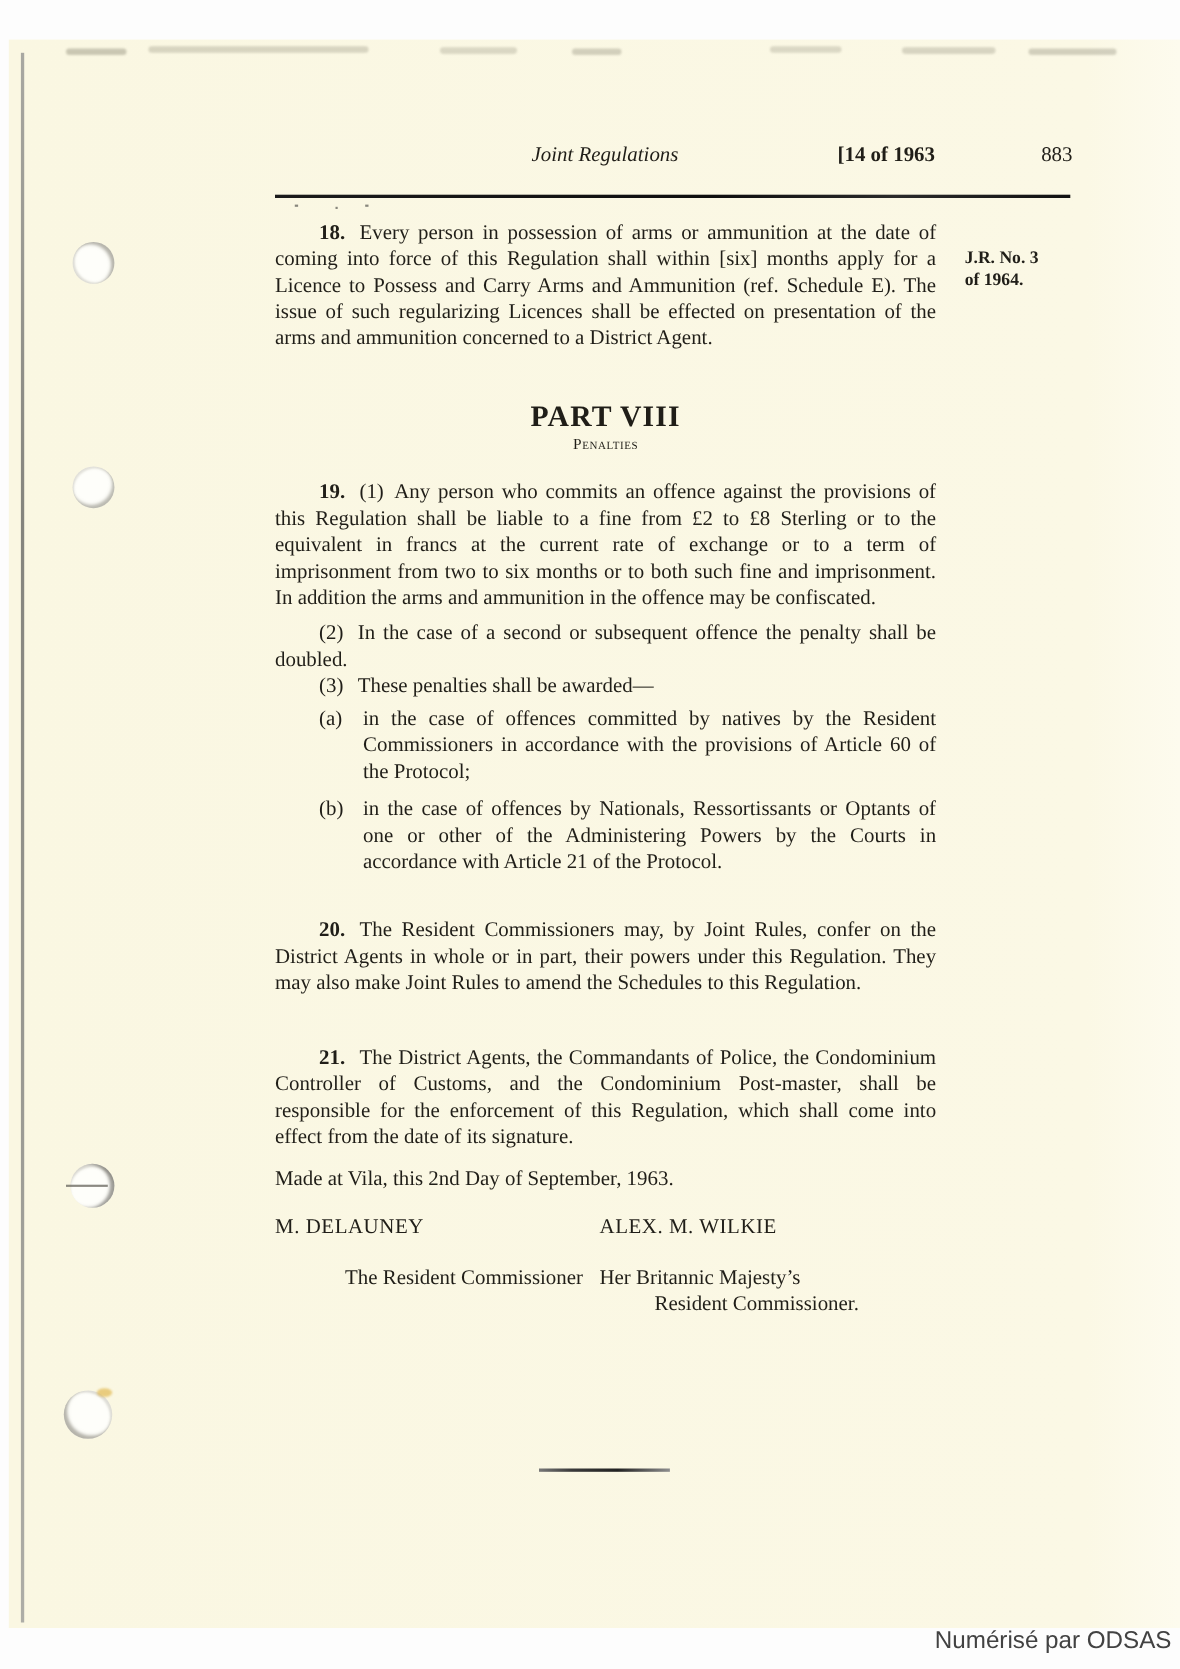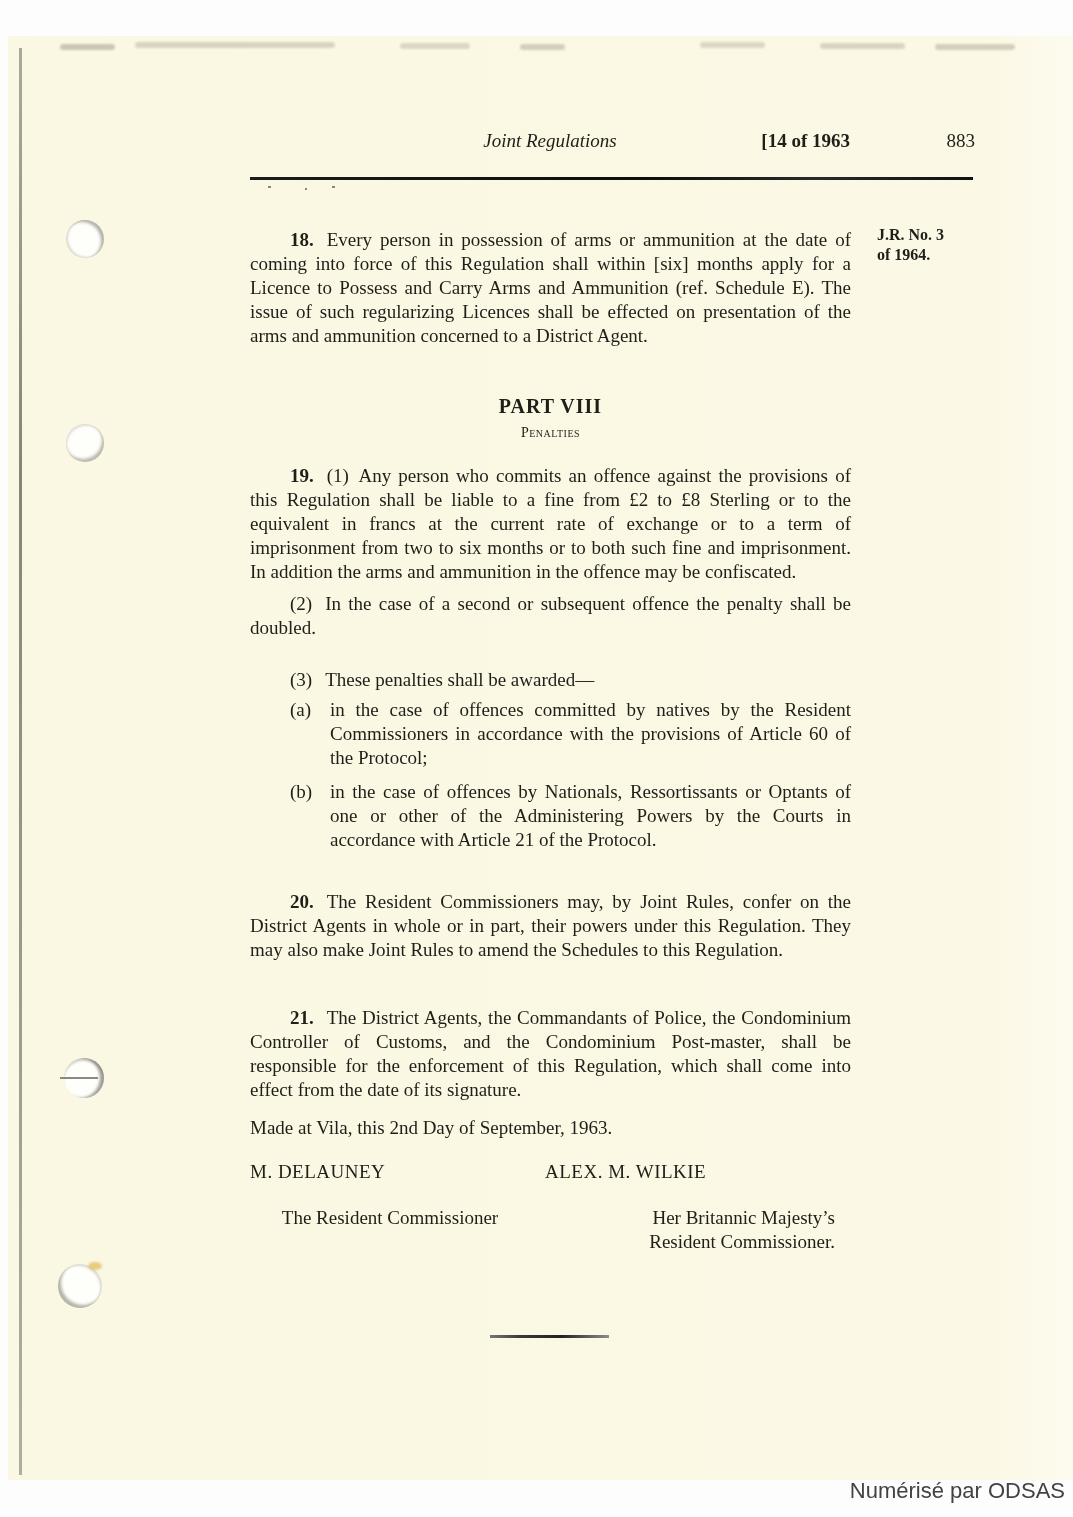--- a/index.html
+++ b/index.html
@@ -77,27 +77,27 @@
     position: absolute;
     left: 877px; top: 225px; width: 96px;
     font-size: 16px; line-height: 20px; font-weight: bold;
   }
   .text-col {
     position: absolute;
     left: 250px; top: 200px; width: 601px;
     font-size: 19px; line-height: 24px;
     text-align: justify;
   }
-  .para { text-indent: 40px; margin-top: 28px; }
+  .para { text-indent: 40px; }
   .pnum { margin-right: 13px; }
   .bold { font-weight: bold; }
   .part-heading {
     margin-top: 46px;
     text-align: center; text-indent: 0;
-    font-weight: bold; font-size: 20px; letter-spacing: 1px;
+    font-weight: bold; font-size: 27px; letter-spacing: 1px;
   }
   .part-subheading {
     margin-top: 4px;
     text-align: center; text-indent: 0;
     font-variant: small-caps; font-size: 14px; letter-spacing: .5px; line-height: 22px;
   }
   .mt-p19 { margin-top: 20px; }
   .mt-p2  { margin-top: 8px; }
   .mt-p3  { }
   .mt-a   { margin-top: 6px; }
@@ -107,22 +107,22 @@
   .list-item { display: flex; padding-left: 40px; }
   .li-label { width: 40px; flex-shrink: 0; text-align: left; }
   .li-text { flex: 1; text-align: justify; }
   .made-at {
     margin-top: 14px; text-align: left; text-indent: 0;
   }
   .sig-row { position: relative; margin-top: 20px; height: 24px; }
   .sig-name-left  { position: absolute; left: 0; letter-spacing: .5px; }
   .sig-name-right { position: absolute; left: 295px; letter-spacing: .5px; }
   .sig-titles { position: relative; margin-top: 22px; height: 48px; }
-  .sig-title-left  { position: absolute; left: 0; width: 280px; text-align: center; }
-  .sig-title-right { position: absolute; left: 295px; width: 290px; text-align: right; }
+  .sig-title-left  { position: absolute; left: 0; width: 280px; text-align: right; }
+  .sig-title-right { position: absolute; left: 295px; width: 290px; text-align: left; }
   .sig-line2-left  { padding-left: 55px; }
   .sig-line2-right { padding-left: 50px; }
   .bottom-rule {
     position: absolute;
     left: 490px; top: 1335px; width: 119px; height: 3px;
     background: linear-gradient(to right, #777 0%, #3a3a3a 25%, #222 60%, #8e8e8e 100%);
   }
   .scan-credit {
     position: absolute;
     left: 815px; top: 1478px; width: 250px;

